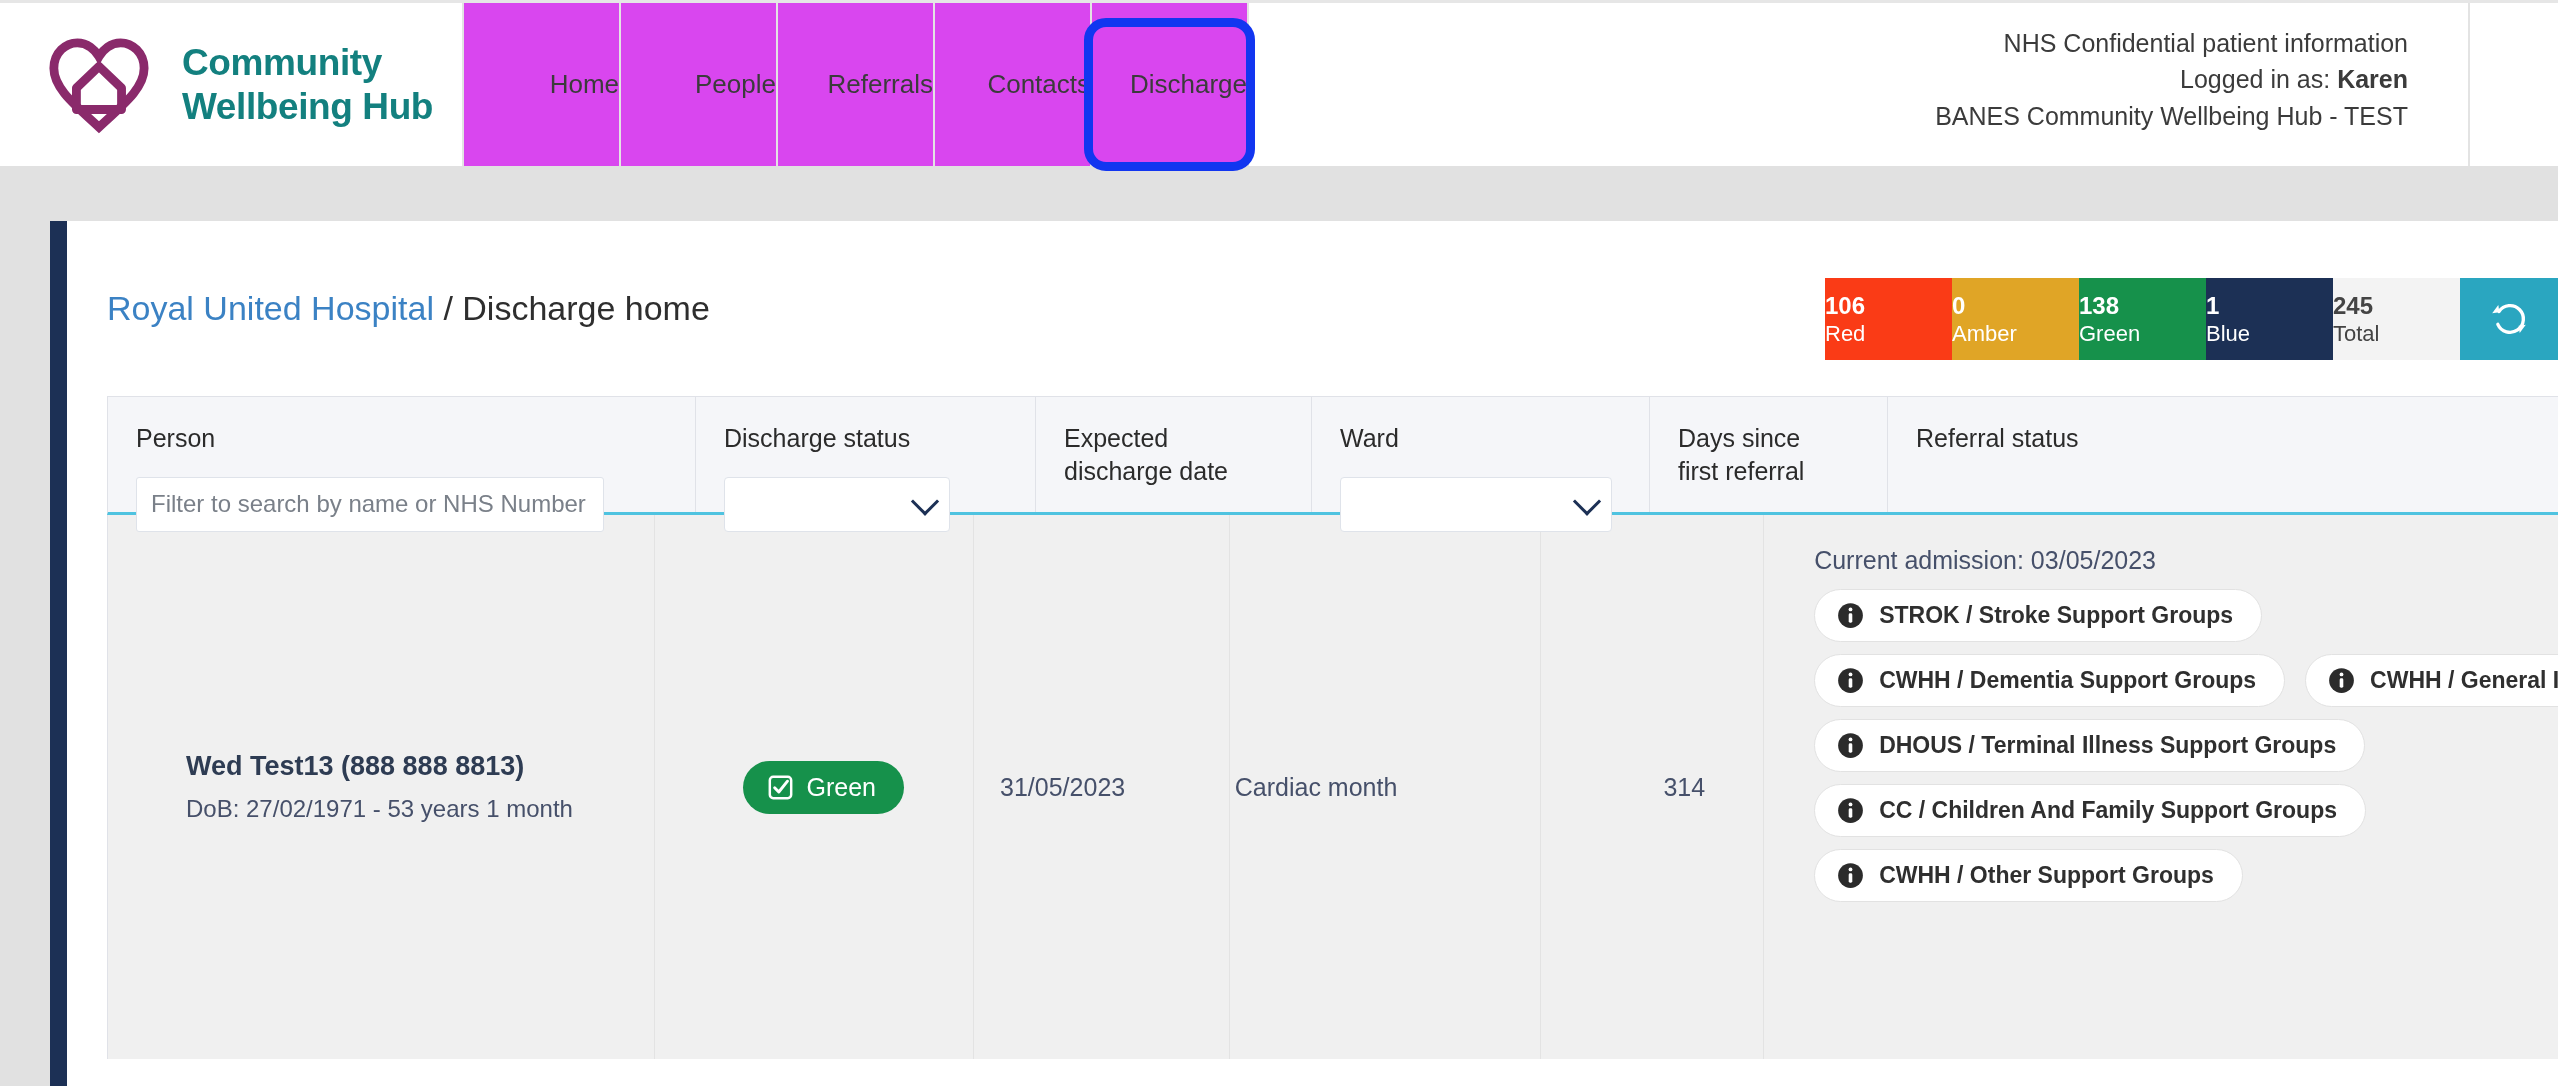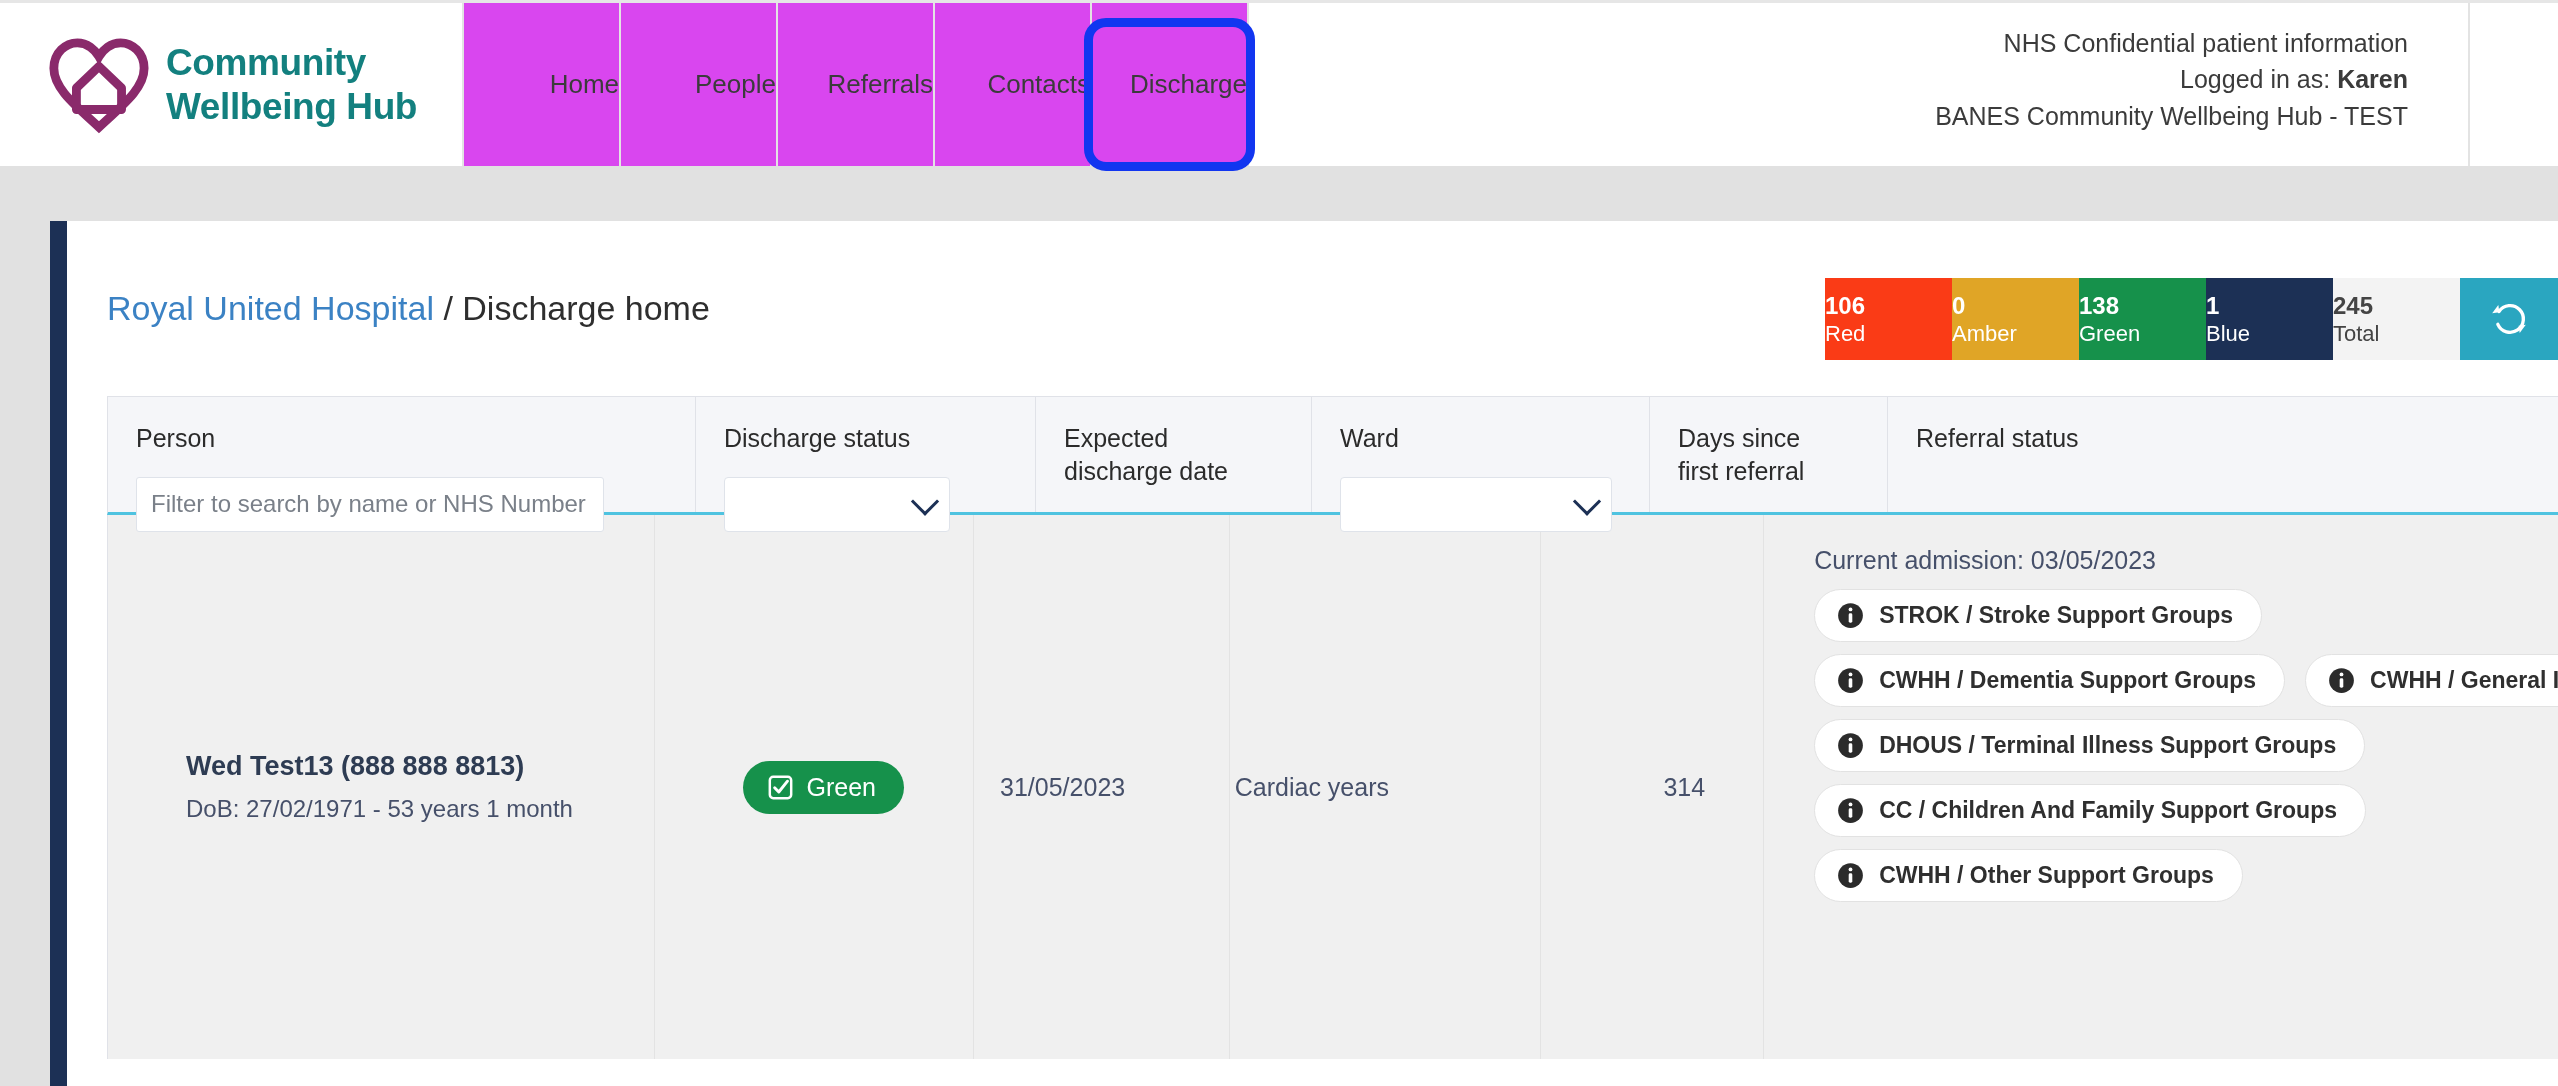--- a/index.html
+++ b/index.html
@@ -18,21 +18,21 @@
     border-top: 3px solid #e6e6e6;
     display: flex;
     align-items: stretch;
   }
   .brand {
     width: 464px;
     display: flex;
     align-items: center;
     padding-left: 44px;
     border-right: 2px solid #e3e3e3;
-    gap: 14px;
+    gap: 30px;
   }
   .brand-logo { width: 108px; height: 104px; flex: none; }
   .brand-text {
     color: #13807f;
     font-weight: bold;
     font-size: 37px;
     line-height: 1.18;
     letter-spacing: -0.4px;
   }
 
@@ -383,21 +383,21 @@
               </svg>
               <span>Green</span>
             </span>
           </div>
 
           <div class="td col-date date-cell">
             <span>31/05/2023</span>
           </div>
 
           <div class="td col-ward ward-cell">
-            <span>Cardiac years</span>
+            <span>Cardiac month</span>
           </div>
 
           <div class="td col-days days-cell">
             <span>314</span>
           </div>
 
           <div class="td col-referral referral-cell">
             <div class="referral-inner">
               <div class="admission-line">Current admission: 03/05/2023</div>
 

